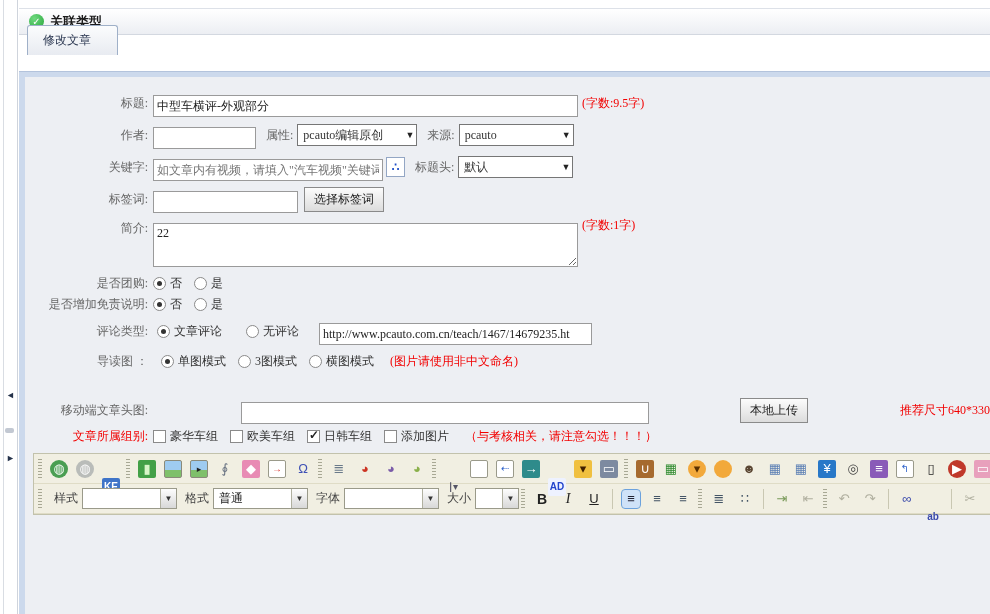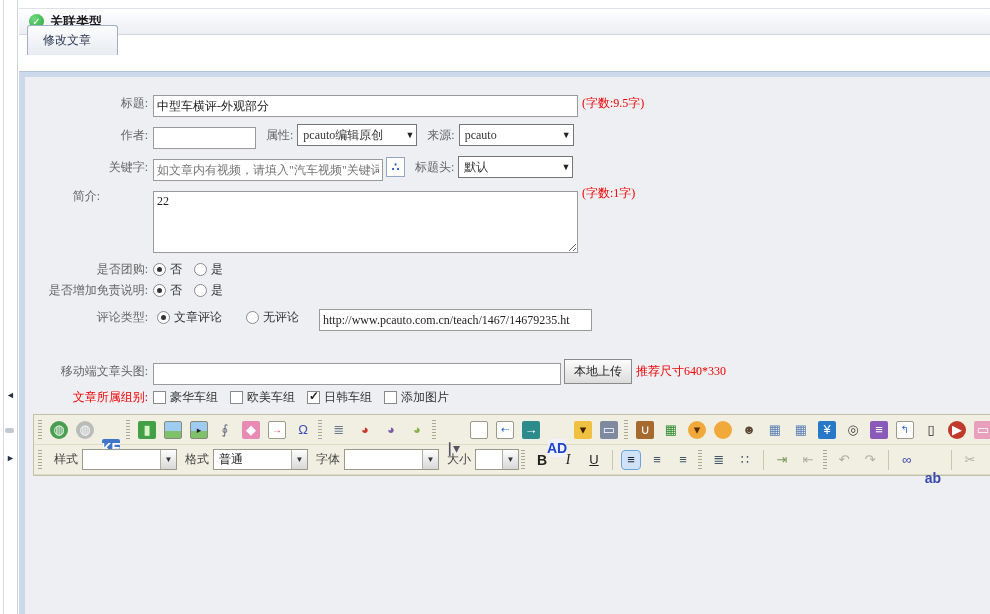--- a/index.html
+++ b/index.html
@@ -57,21 +57,21 @@
   .frow { display:flex; align-items:center; margin:4px 0;font-family:Liberation Serif, serif; }
   .frow.top { align-items:flex-start; }
   .flabel { width:128px; min-width:128px; text-align:right; padding-right:5px; color:#666; }
   .flabel.red { color:var(--red); }
   .note { color:var(--red); margin-left:4px; white-space:nowrap; }
 
   input.ti, textarea.ta {
     border:1px solid #9a9a9a; background:#fff; font-family:inherit; font-size:12px;
     padding:2px 3px; height:22px; color:#222; outline:none;margin-top:6px;
   }
-  textarea.ta { height:62px; resize:both; }
+  textarea.ta { height:44px; resize:both; }
 
   .sel {
     display:inline-flex; align-items:center; justify-content:space-between;
     border:1px solid #767676; background:#fff; height:22px; padding:0 2px 0 5px;
     cursor:pointer;
   }
   .sel .v { white-space:nowrap; overflow:hidden; }
   .sel .arr { font-size:9px; color:#222; margin-left:4px; }
 
   .btn {
@@ -115,21 +115,21 @@
     flex:0 0 auto;
   }
   .ticon.round { border-radius:50%; }
   .ticon.pic { background:linear-gradient(180deg,#9ecbf0 55%,#7fc06a 45%); border:1px solid #8a8a7a; font-size:9px; }
   .ticon.page { background:#fff; border:1px solid #9a9a8a; font-size:10px; }
   .ticon.b { font-weight:bold; color:#222; font-size:14px; }
   .ticon.i { font-style:italic; font-family:"Liberation Serif",serif; color:#222; font-size:14px; }
   .ticon.u { text-decoration:underline; color:#222; font-size:13px; }
   .ticon.act { background:#cfe2f8; outline:1px solid #6ca2dd; border-radius:3px; color:#223; }
   .ticon.dis { color:#b0af9f; }
-  .ticon.sm { font-size:14px; font-weight:bold;margin-top:36px; }
+  .ticon.sm { font-size:10px; font-weight:bold;margin-top:36px; }
   .tgrip { width:4px; height:20px; margin:0 4px 0 2px; flex:0 0 auto;
     background:repeating-linear-gradient(180deg,#a8a894 0 1px,transparent 1px 3px); }
   .tsep { width:1px; height:20px; background:#c9c7b2; margin:0 5px; flex:0 0 auto; }
   .tsel-label { color:#444; margin:0 4px 0 8px; white-space:nowrap; }
   .tsel { display:inline-flex; align-items:center; height:21px; border:1px solid #9a9a8a; background:#fff;
     width:95px; justify-content:space-between; cursor:pointer; flex:0 0 auto; }
   .tsel.narrow { width:44px; }
   .tsel .tv { padding-left:5px; color:#222; }
   .tsel .tb { width:16px; height:19px; background:linear-gradient(180deg,#fdfdfd,#d8d8d8);
     border-left:1px solid #b0b0a0; font-size:8px; display:flex; align-items:center; justify-content:center; color:#333; }
@@ -184,23 +184,28 @@
       <span class="flabel">关键字:</span>
       <input class="ti" style="width: 230px;" placeholder="如文章内有视频，请填入&quot;汽车视频&quot;关键词">
       <span class="pawbtn">∴</span>
       <span class="ilabel">标题头:</span>
       <span class="sel" style="width:115px;">
         <span class="v">默认</span>
         <span class="arr">▼</span>
       </span>
     </div>
 
+    <div class="frow">
+      <span class="flabel">标签词:</span>
+      <input class="ti" style="width: 145px;" value="">
+      <span class="btn" style="margin-left:6px;">选择标签词</span>
+    </div>
 
     <div class="frow top">
-      <span class="flabel" style="padding-top:3px;text-align:center;">简介:</span>
+      <span class="flabel" style="padding-top:3px;">简介:</span>
       <textarea class="ta" style="width: 425px;">22</textarea>
       <span class="note">(字数:1字)</span>
     </div>
 
     <div class="frow" style="margin-top:8px;">
       <span class="flabel">是否团购:</span>
       <span class="rad on"></span>
       <span class="optlbl">否</span>
       <span class="rad"></span>
       <span class="optlbl">是</span>
@@ -217,40 +222,51 @@
 
     <div class="frow">
       <span class="flabel">评论类型:</span>
       <span class="rad on" style="margin-left:4px;"></span>
       <span class="optlbl">文章评论</span>
       <span class="rad" style="margin-left:12px;"></span>
       <span class="optlbl">无评论</span>
       <input class="ti" style="width: 273px; margin-left: 8px;" value="http://www.pcauto.com.cn/teach/1467/14679235.ht">
     </div>
 
+    <div class="frow" style="margin-top:8px;">
+      <span class="flabel">导读图 ：</span>
+      <span class="rad on" style="margin-left:8px;"></span>
+      <span class="optlbl">单图模式</span>
+      <span class="rad"></span>
+      <span class="optlbl">3图模式</span>
+      <span class="rad"></span>
+      <span class="optlbl">横图模式</span>
+      <span class="note">(图片请使用非中文命名)</span>
+    </div>
 
     <div class="spacer"></div>
 
-    <div class="frow" style="margin-top:10px;">
+    <div class="frow" style="margin-top:10px;justify-content:space-between;">
       <span class="flabel">移动端文章头图:</span>
       <input class="ti" style="width: 408px;" value="">
       <span class="btn" style="margin-left:3px;">本地上传</span>
       <span class="note">推荐尺寸640*330</span>
     </div>
 
     <div class="frow">
       <span class="flabel red">文章所属组别:</span>
       <span class="cb"></span>
       <span class="optlbl">豪华车组</span>
       <span class="cb"></span>
       <span class="optlbl">欧美车组</span>
       <span class="cb on"></span>
       <span class="optlbl">日韩车组</span>
       <span class="cb"></span>
       <span class="optlbl">添加图片</span>
+      <span class="note">（与考核相关，请注意勾选！！！）</span>
     </div>
 
     <div class="editor">
       <div class="trow">
           <span class="tgrip"></span>
           <span class="ticon round" style="color: rgb(255, 255, 255); background: rgb(74, 158, 82);">◍</span>
           <span class="ticon round" style="color: rgb(255, 255, 255); background: rgb(185, 188, 185);">◍</span>
           <span class="ticon sm" style="color: rgb(255, 255, 255); background: rgb(63, 116, 200);">KE</span>
           <span class="tgrip"></span>
           <span class="ticon" style="color: rgb(216, 245, 200); background: rgb(67, 160, 71);">▮</span>

